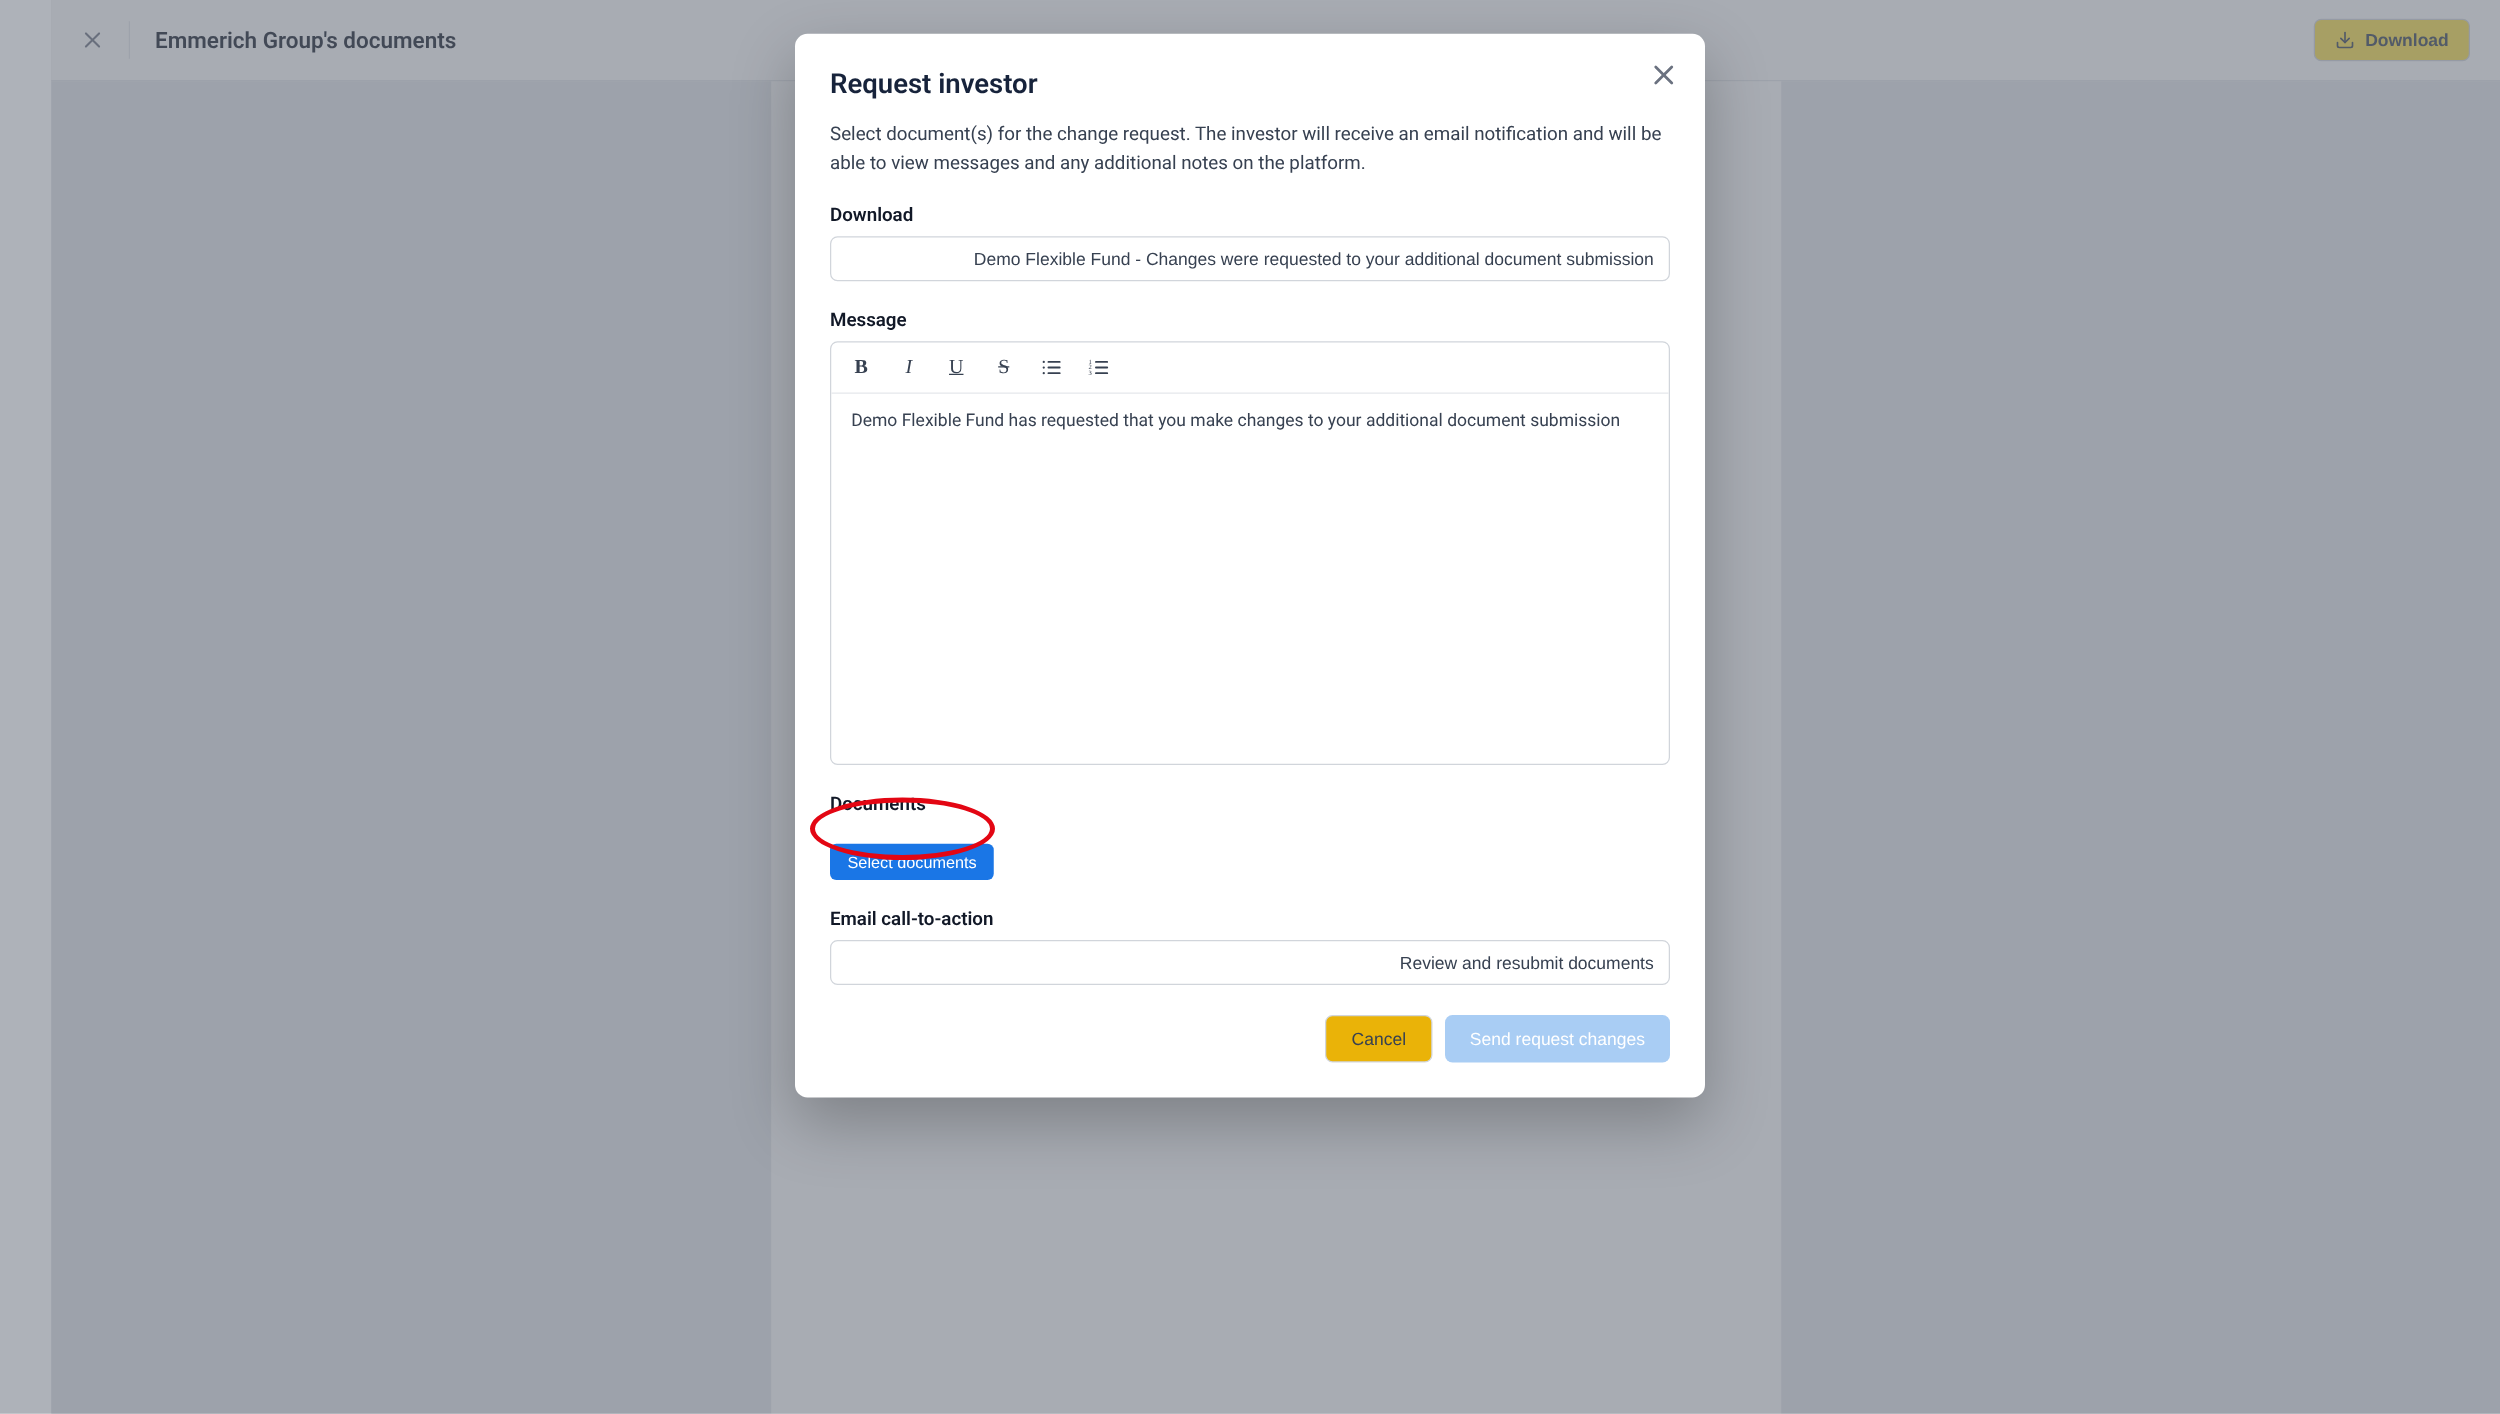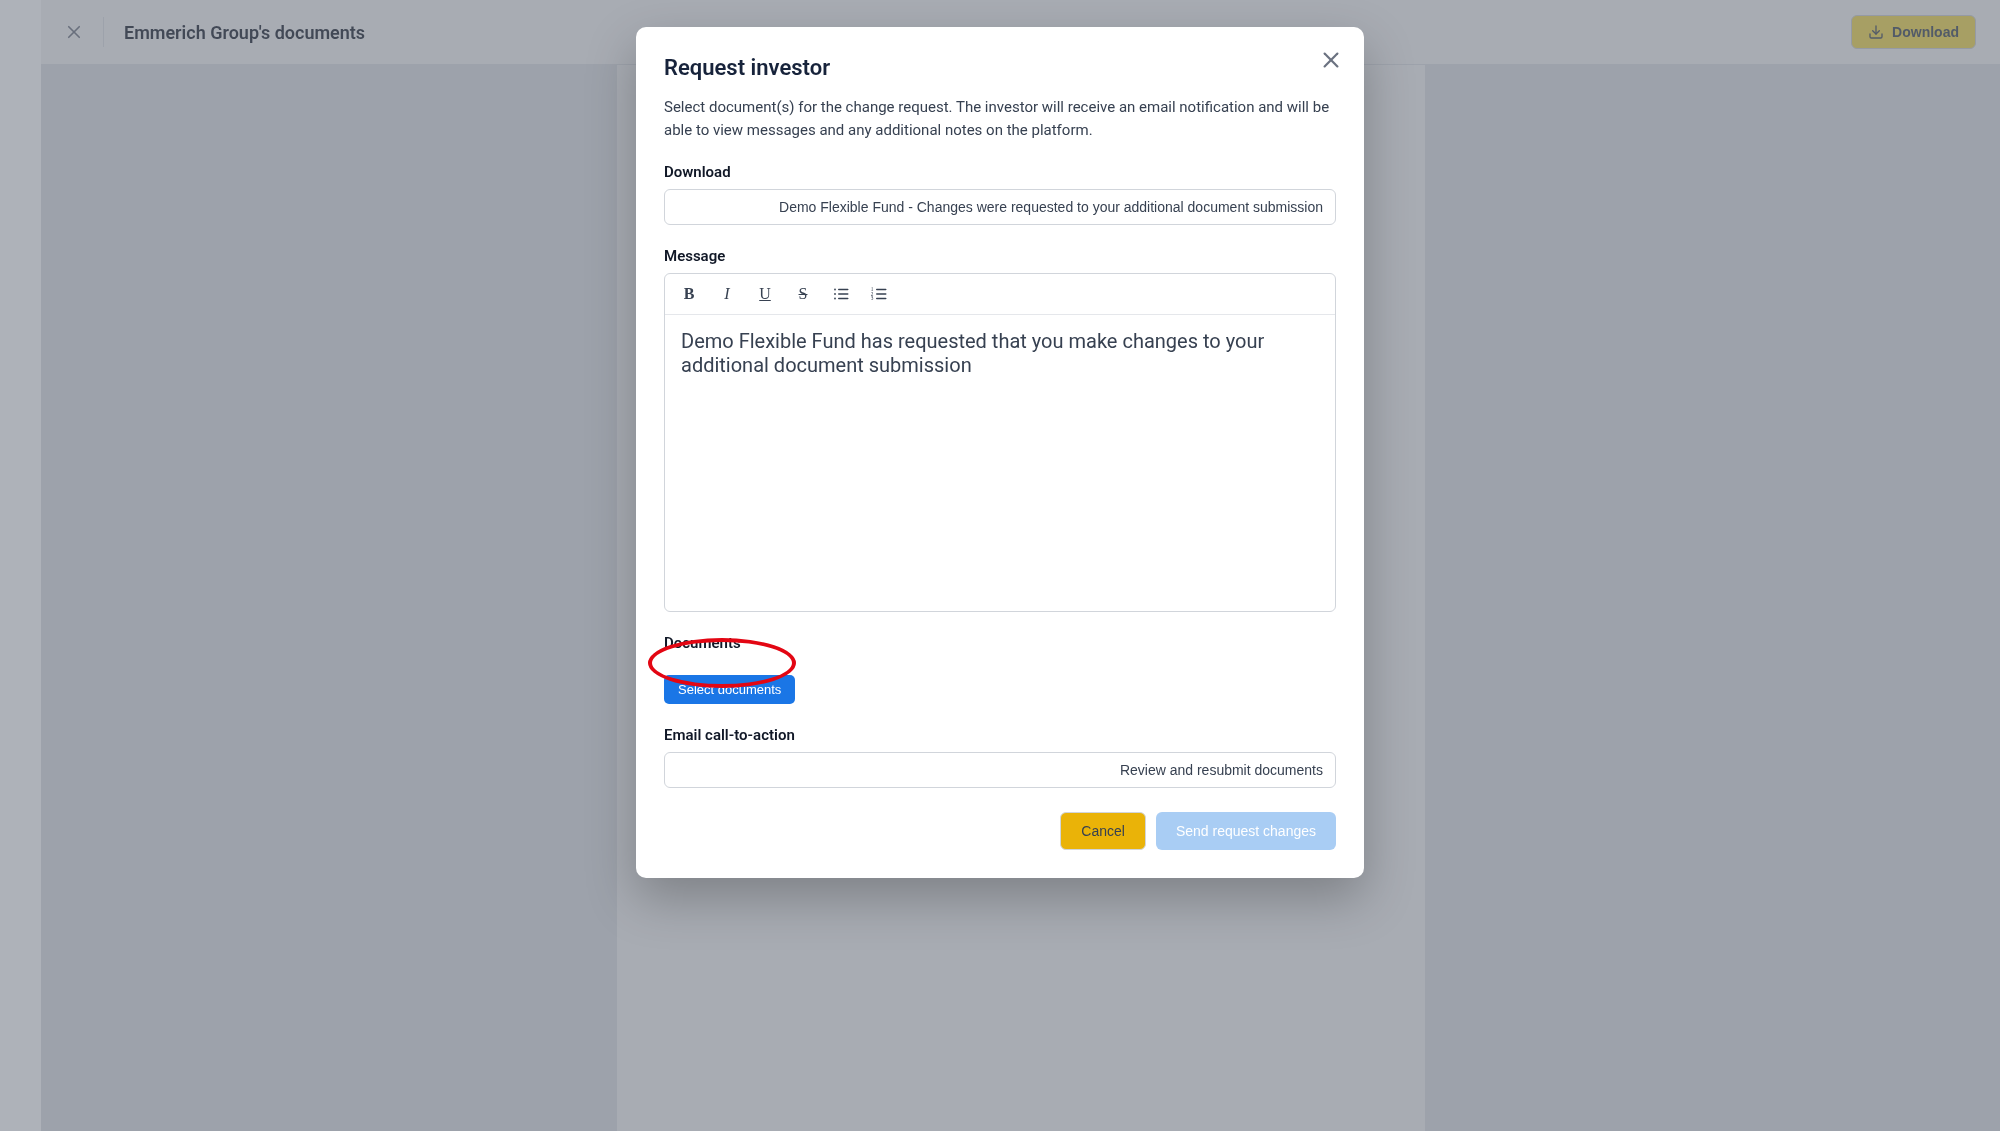--- a/index.html
+++ b/index.html
@@ -161,21 +161,21 @@
     justify-content: center;
     font-family: Georgia, 'Times New Roman', serif;
   }
   .tb-bold { font-weight: 700; }
   .tb-italic { font-style: italic; }
   .tb-underline { text-decoration: underline; }
   .tb-strike { text-decoration: line-through; }
   .editor-body {
     min-height: 296px;
     padding: 14px 16px;
-    font-size: 20px;
+    font-size: 14px;
     color: #374151;
   }
   .select-docs-btn {
     margin-top: 23px;
     background: #1a76e6;
     color: #fff;
     border: none;
     border-radius: 5px;
     padding: 7px 14px;
     font-size: 13px;

